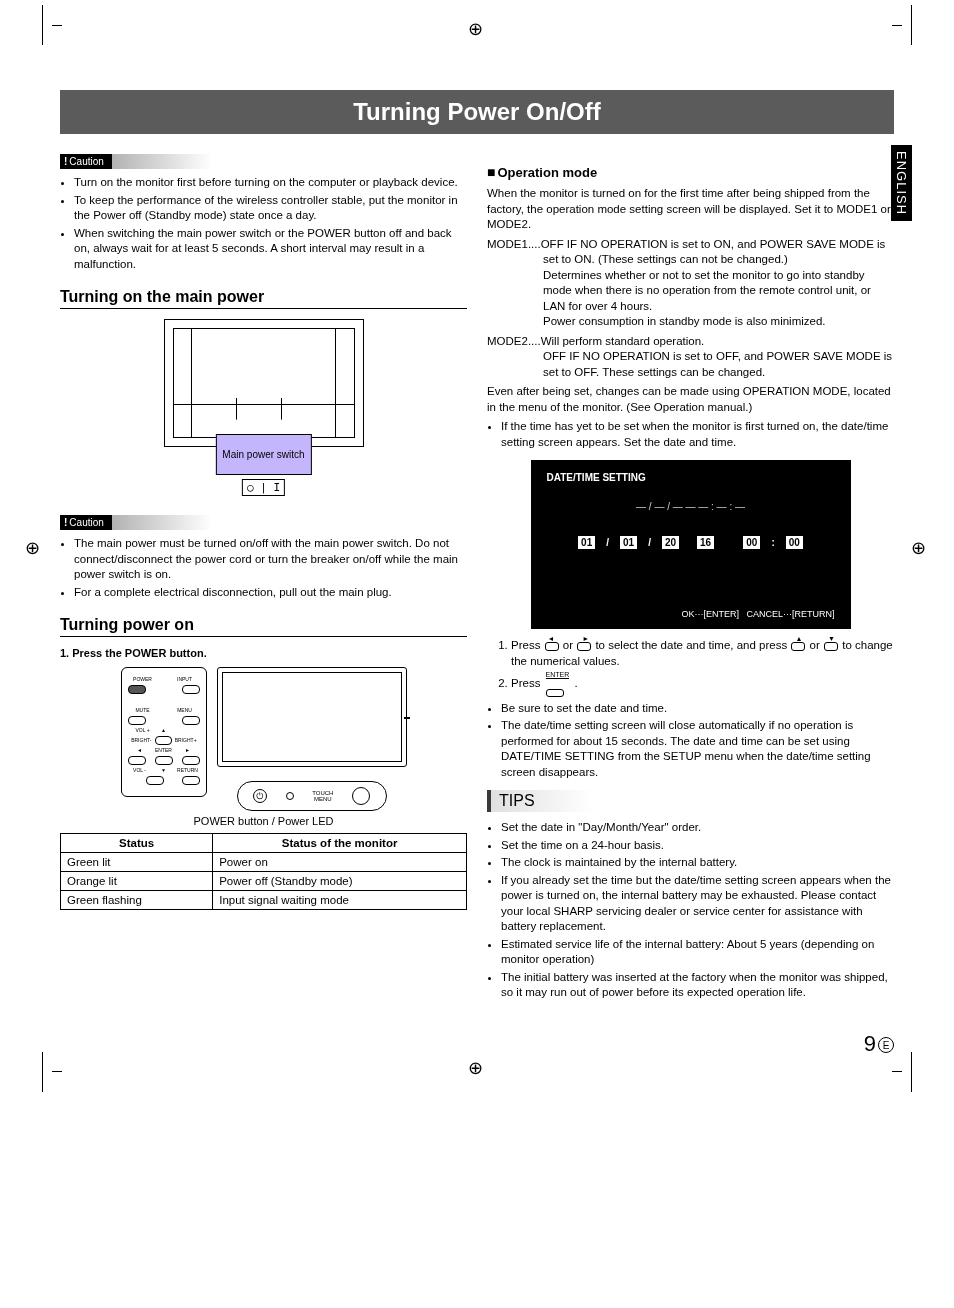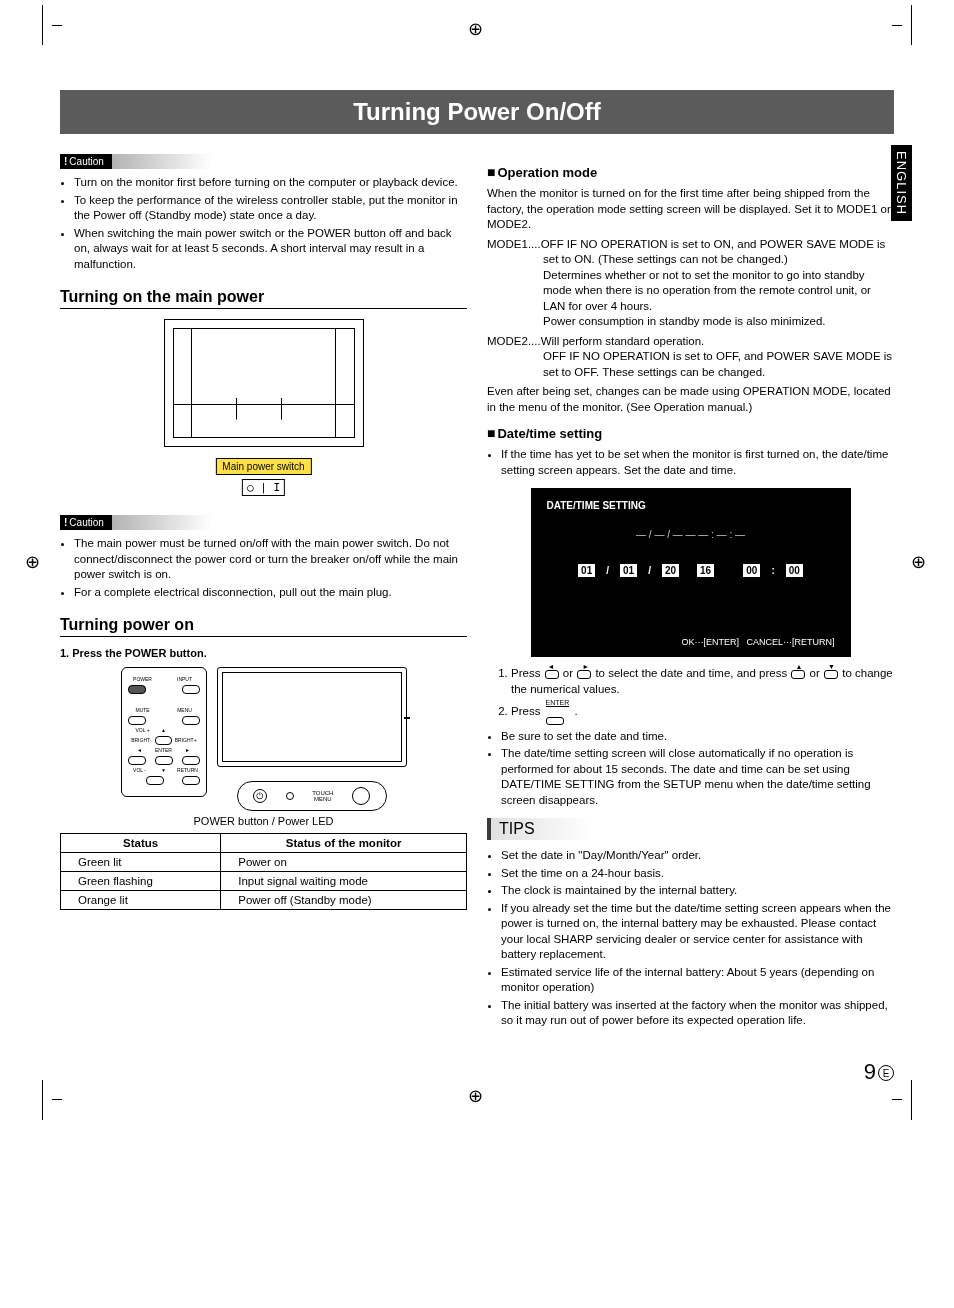--- a/index.html
+++ b/index.html
@@ -116,21 +116,21 @@
     margin: 4px 0;
   }
   .led-table {
     border-collapse: collapse;
     width: 100%;
     margin-top: 6px;
     font-size: 11.5px;
   }
   .led-table th, .led-table td {
     border: 1px solid #000;
-    padding: 3px 17px;
+    padding: 3px 6px;
     text-align: left;
   }
   .led-table th {
     font-weight: bold;
     text-align: center;
     background: #fff;
   }
   .fig {
     text-align: center;
     margin: 8px 0;
@@ -154,24 +154,24 @@
     background:
       linear-gradient(#000,#000) 0 70% / 100% 1px no-repeat,
       linear-gradient(#000,#000) 10% 0 / 1px 100% no-repeat,
       linear-gradient(#000,#000) 90% 0 / 1px 100% no-repeat,
       linear-gradient(#000,#000) 35% 80% / 1px 20% no-repeat,
       linear-gradient(#000,#000) 60% 80% / 1px 20% no-repeat;
   }
   .switch-label-box {
     border: 1px solid #000;
     display: inline-block;
-    padding: 2px 6px;
+    padding: 14px 6px;
     font-size: 10px;
     margin-top: 30px;
-    background: #fde047;
+    background: #c4b5fd;
   }
   .switch-sym {
     display: inline-block;
     border: 1px solid #000;
     padding: 1px 4px;
     margin-top: 4px;
     font-family: monospace;
     font-size: 11px;
     background: #fff;
   }
@@ -485,42 +485,41 @@
           <tbody>
               <tr>
             <th>Status</th>
             <th>Status of the monitor</th>
           </tr>
           <tr>
                 <td>Green lit</td>
                 <td>Power on</td>
               </tr>
           <tr>
+                <td>Orange lit</td>
+                <td>Power off (Standby mode)</td>
+              </tr>
+          <tr>
                 <td>Green flashing</td>
                 <td>Input signal waiting mode</td>
-              </tr>
-          <tr>
-                <td>Orange lit</td>
-                <td>Power off (Standby mode)</td>
               </tr>
         </tbody>
           </table>
       </div>
 
       <div class="col">
         <h3 class="sub"><span class="sq">■</span><span>Operation mode</span></h3>
         <div class="para">When the monitor is turned on for the first time after being shipped from the factory, the operation mode setting screen will be displayed. Set it to MODE1 or MODE2.</div>
         <div class="indent-def" style="white-space:pre-line;">MODE1....OFF IF NO OPERATION is set to ON, and POWER SAVE MODE is set to ON. (These settings can not be changed.)
 Determines whether or not to set the monitor to go into standby mode when there is no operation from the remote control unit, or LAN for over 4 hours.
 Power consumption in standby mode is also minimized.</div>
         <div class="indent-def" style="white-space:pre-line;">MODE2....Will perform standard operation.
 OFF IF NO OPERATION is set to OFF, and POWER SAVE MODE is set to OFF. These settings can be changed.</div>
         <div class="para">Even after being set, changes can be made using OPERATION MODE, located in the menu of the monitor. (See Operation manual.)</div>
 
-        <h3 class="sub"><span class="sq">■</span><span>Date/time setting</span></h3>
         <ul class="bullets">
           <li>If the time has yet to be set when the monitor is first turned on, the date/time setting screen appears. Set the date and time.</li>
         </ul>
 
         <div class="dt-screen">
           <div class="dt-title">DATE/TIME SETTING</div>
           <div class="dt-blank">— / — / — —    — : — : —</div>
           <div class="dt-date-row">
             <span class="dt-box">01</span><span class="dt-slash">/</span><span class="dt-box">01</span><span class="dt-slash">/</span><span class="dt-box">20</span><span class="dt-box">16</span>
             &nbsp;&nbsp;

